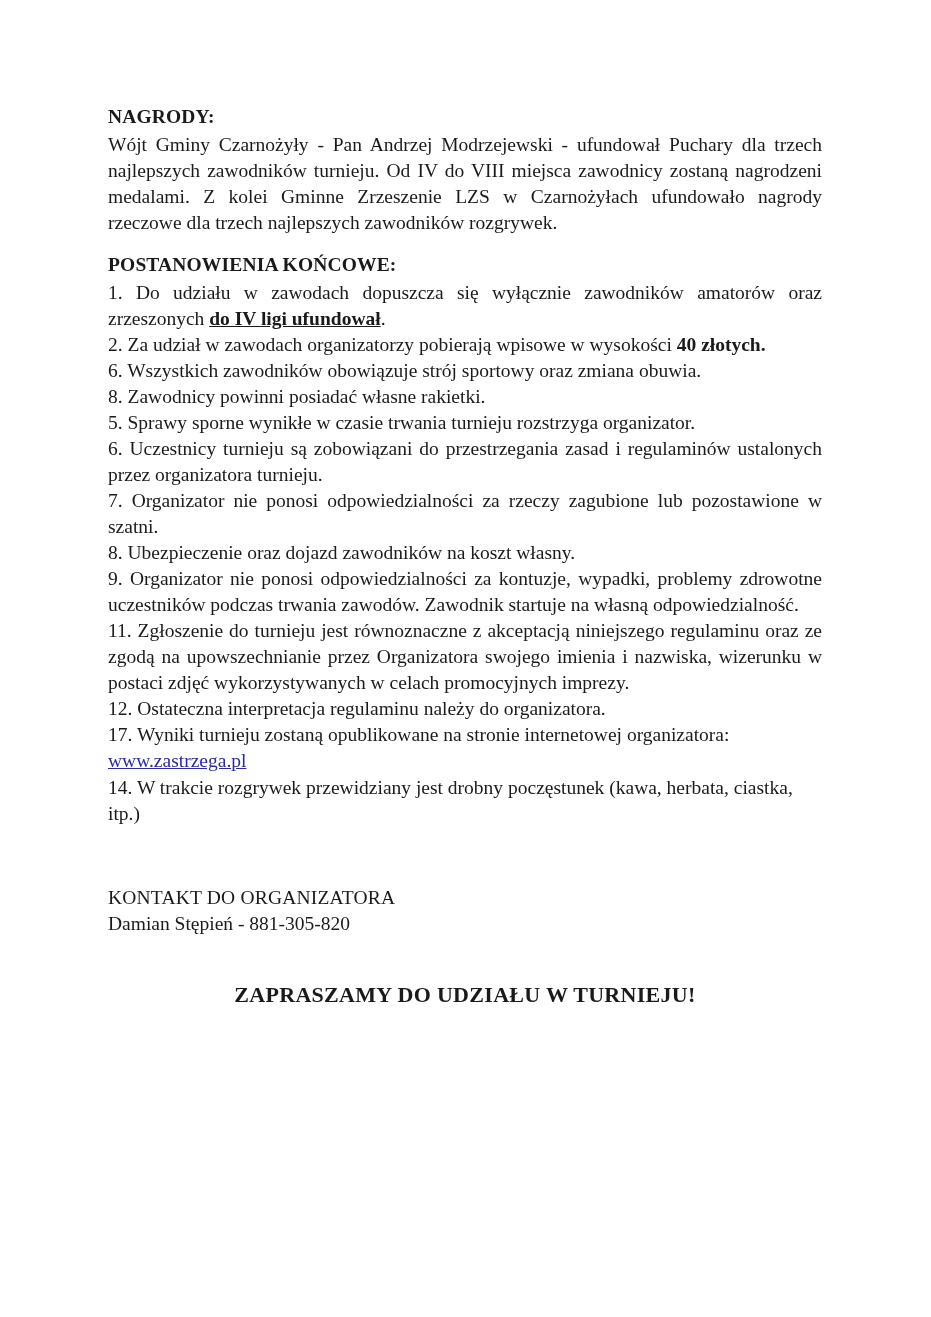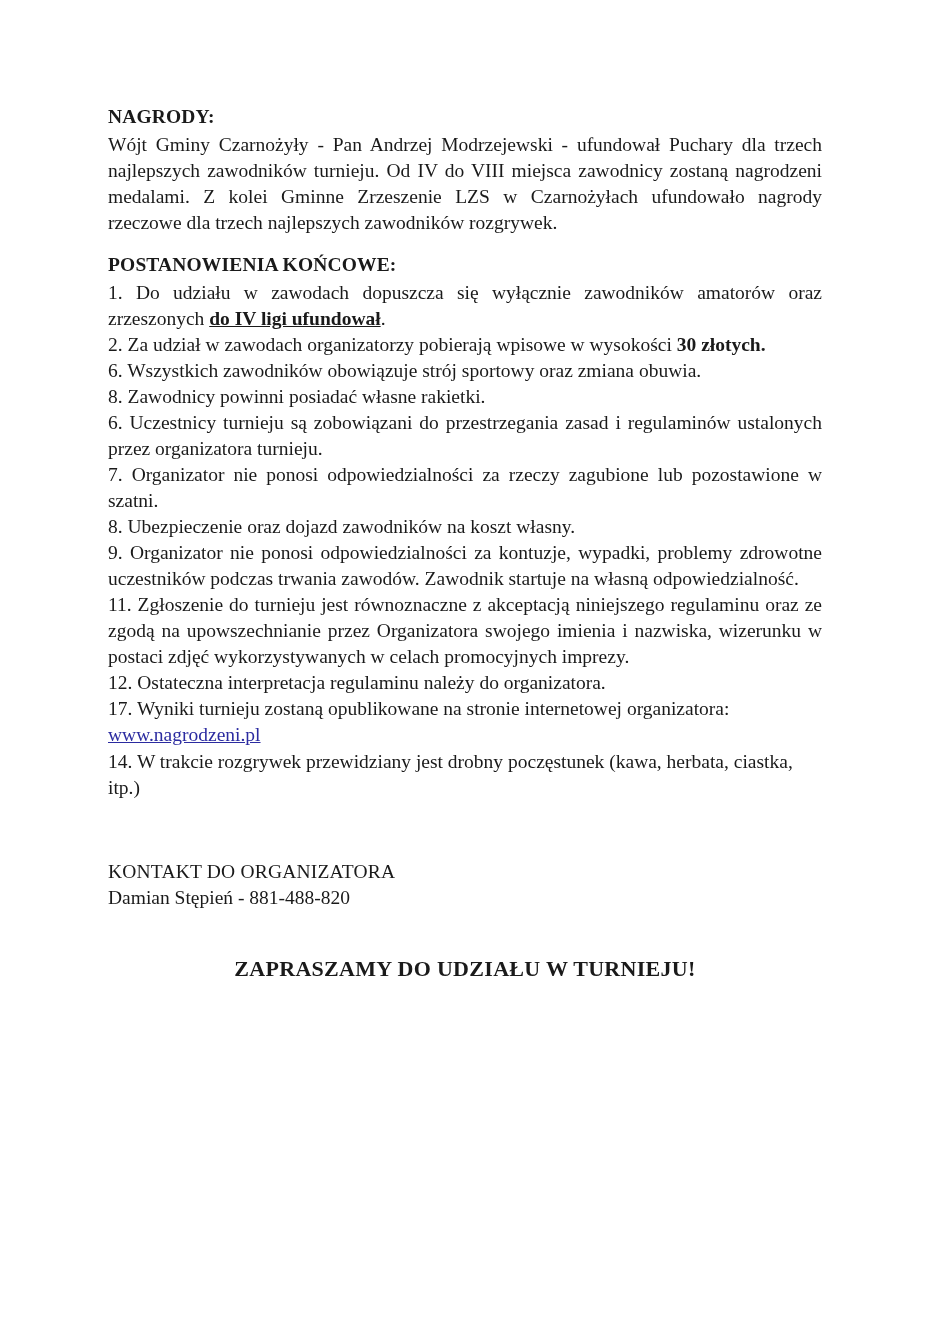--- a/index.html
+++ b/index.html
@@ -110,44 +110,45 @@
     <h2 class="section-heading">NAGRODY:</h2>
 
     <p class="body-para">Wójt Gminy Czarnożyły - Pan Andrzej Modrzejewski - ufundował Puchary dla trzech najlepszych zawodników turnieju. Od IV do VIII miejsca zawodnicy zostaną nagrodzeni medalami. Z kolei Gminne Zrzeszenie LZS w Czarnożyłach ufundowało nagrody rzeczowe dla trzech najlepszych zawodników rozgrywek.</p>
 
     <div class="spacer-para"></div>
 
     <h2 class="section-heading">POSTANOWIENIA KOŃCOWE:</h2>
 
     <div id="rules-list">
         <p class="rule-item"><span>1. Do udziału w zawodach dopuszcza się wyłącznie zawodników amatorów oraz zrzeszonych </span><span class="bold-underline">do IV ligi ufundował</span><span>.</span></p>
-        <p class="rule-item flush"><span>2. Za udział w zawodach organizatorzy pobierają wpisowe w wysokości </span><span class="bold">30 złotych.</span></p>
+        <p class="rule-item flush"><span>2. Za udział w zawodach organizatorzy pobierają wpisowe w wysokości </span><span class="bold">40 złotych.</span></p>
         <p class="rule-item flush"><span>6. Wszystkich zawodników obowiązuje strój sportowy oraz </span><span class="underline">zmiana obuwia</span><span>.</span></p>
         <p class="rule-item flush"><span>8. Zawodnicy powinni posiadać własne rakietki.</span></p>
+        <p class="rule-item flush"><span>5. Sprawy sporne wynikłe w czasie trwania turnieju rozstrzyga organizator.</span></p>
         <p class="rule-item"><span>6. Uczestnicy turnieju są zobowiązani do przestrzegania zasad i regulaminów ustalonych przez organizatora turnieju.</span></p>
         <p class="rule-item"><span>7. Organizator nie ponosi odpowiedzialności za rzeczy zagubione lub pozostawione w szatni.</span></p>
         <p class="rule-item flush"><span>8. Ubezpieczenie oraz dojazd zawodników na koszt własny.</span></p>
         <p class="rule-item"><span>9. Organizator nie ponosi odpowiedzialności za kontuzje, wypadki, problemy zdrowotne uczestników podczas trwania zawodów. Zawodnik startuje na własną odpowiedzialność.</span></p>
         <p class="rule-item"><span>11. Zgłoszenie do turnieju jest równoznaczne z akceptacją niniejszego regulaminu oraz ze zgodą na upowszechnianie przez Organizatora swojego imienia i nazwiska, wizerunku w postaci zdjęć wykorzystywanych w celach promocyjnych imprezy.</span></p>
         <p class="rule-item flush"><span>12. Ostateczna interpretacja regulaminu należy do organizatora.</span></p>
         <p class="rule-item"><span>17. Wyniki turnieju zostaną opublikowane na stronie internetowej organizatora:</span></p>
       </div>
 
     <p class="link-line">
-      <a class="weblink" href="#" style="color: rgb(43, 43, 160);">www.nagrodzeni.pl</a>
+      <a class="weblink" href="#" style="color: rgb(43, 43, 160);">www.zastrzega.pl</a>
     </p>
 
     <div id="rules-list-tail">
         <p class="rule-item flush"><span>14. W trakcie rozgrywek przewidziany jest drobny poczęstunek (kawa, herbata, ciastka, itp.)</span></p>
       </div>
 
     <div class="spacer-block-lg"></div>
 
     <h2 class="contact-heading">KONTAKT DO ORGANIZATORA</h2>
 
-    <p class="contact-line">Damian Stępień - 881-488-820</p>
+    <p class="contact-line">Damian Stępień - 881-305-820</p>
 
     <div class="spacer-block-md"></div>
 
     <h1 class="closing-heading">ZAPRASZAMY DO UDZIAŁU W TURNIEJU!</h1>
 
   </div>
 </div>
 
 </body></html>

